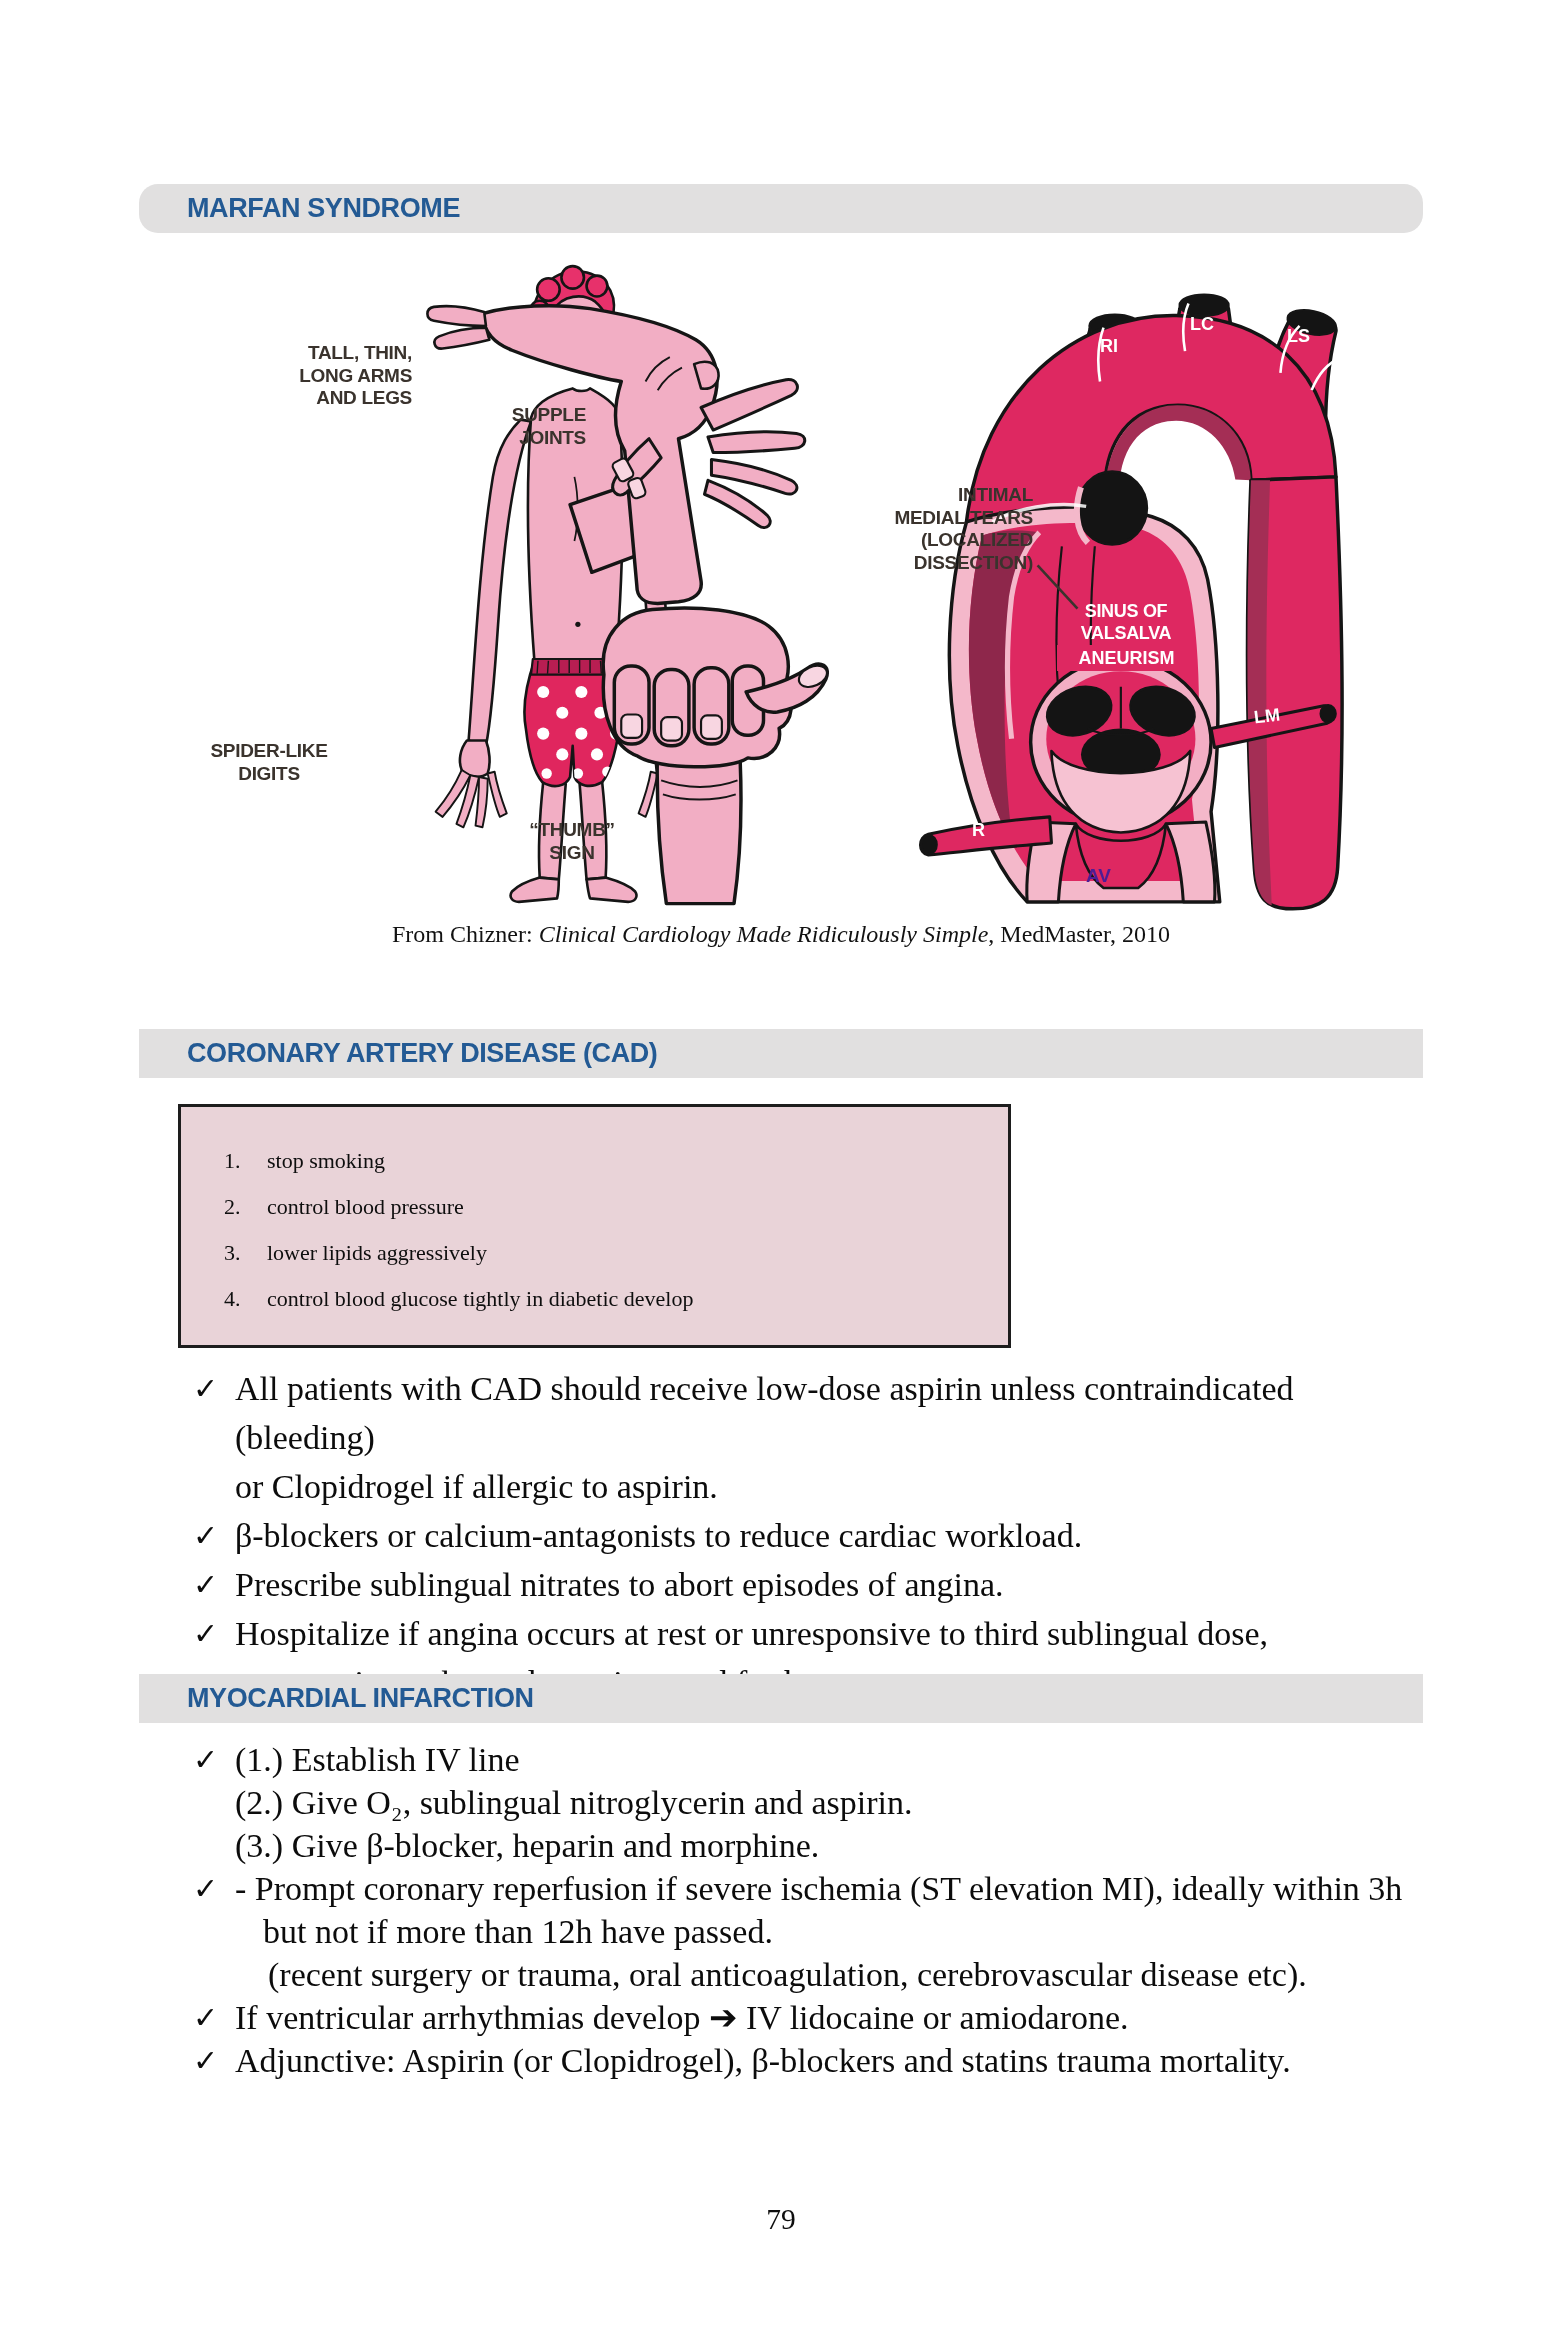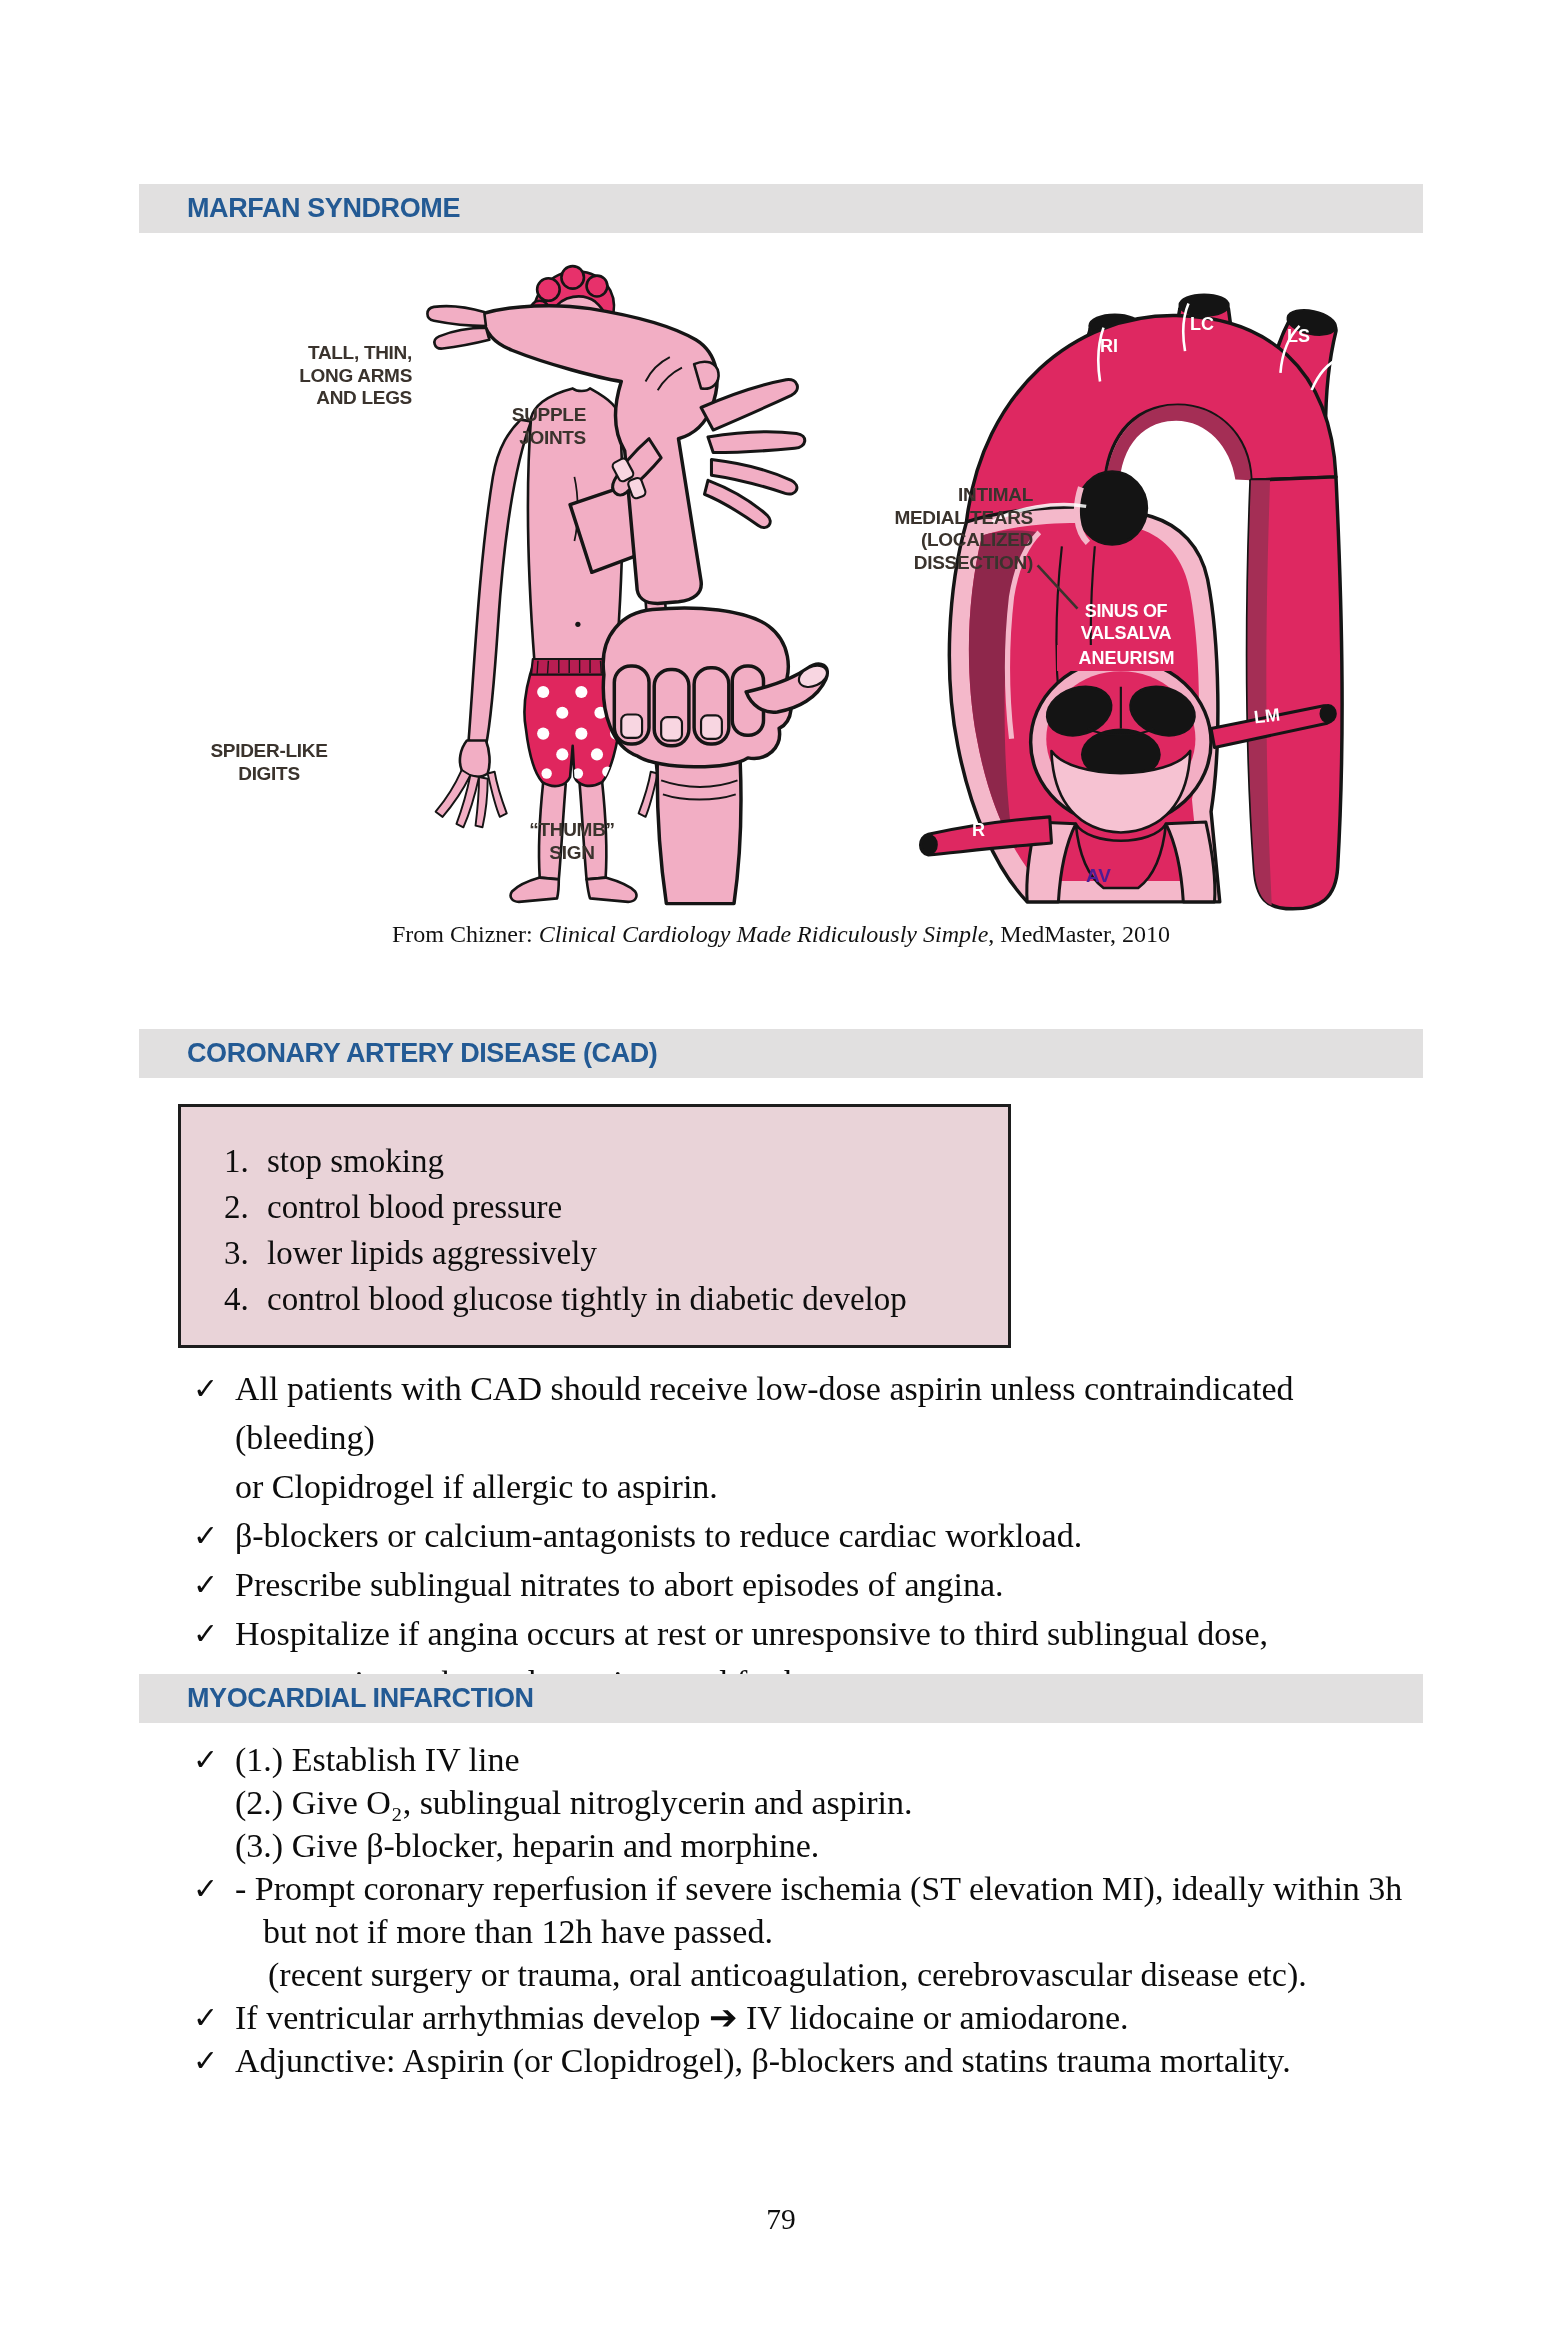--- a/index.html
+++ b/index.html
@@ -3,21 +3,21 @@
 <meta charset="utf-8">
 <style>
   html,body{margin:0;padding:0;background:#fff;}
   .page{position:relative;width:1561px;height:2342px;background:#ffffff;overflow:hidden;
         font-family:"Liberation Serif",serif;color:#0e0e0e;}
   
   .hdr-bar{position:absolute;left:139px;width:1284px;height:49px;background:#e1e0e0;
            display:flex;align-items:center;padding-left:48px;box-sizing:border-box;}
   .hdr-bar span{font-family:"Liberation Sans",sans-serif;font-weight:bold;font-size:27px;
                 color:#235a94;letter-spacing:-0.4px;}
-  #hdr-marfan{top:184px;} #hdr-cad{top:1029px;} #hdr-mi{top:1674px;}
+  #hdr-marfan{top:184px;border-radius:19px;} #hdr-cad{top:1029px;} #hdr-mi{top:1674px;}
   
   .figure{position:absolute;left:139px;top:260px;width:1249px;height:661px;}
   .figure svg{position:absolute;left:0;top:0;}
   .flbl{position:absolute;font-family:Liberation Sans, sans-serif;font-weight:bold;
         font-size:19px;line-height:22.6px;color:#3a332d;white-space:pre-line;letter-spacing:-0.3px;}
   .lbl-tall{left:65px;top:82px;width:208px;text-align:right;}
   .lbl-supple{left:278px;top:144px;width:169px;text-align:right;}
   .lbl-spider{left:52px;top:480px;width:156px;text-align:center;}
   .lbl-thumb{left:357px;top:559px;width:152px;text-align:center;}
   .lbl-intimal{left:668px;top:224px;width:226px;text-align:right;}
@@ -33,21 +33,21 @@
   
   .caption{position:absolute;left:139px;top:921px;width:1284px;text-align:center;
            font-size:24px;color:#121212;}
   .caption .it{font-style:italic;}
   
   .risk-box{position:absolute;left:178px;top:1104px;width:833px;height:244px;background:#e9d3d8;
             border:3.5px solid #1d1d1d;box-sizing:border-box;padding:21px 0 0 43px;}
   .risk-title{font-size:30px;font-weight:bold;}
   .risk-title span{display:inline-block;border-bottom:3.5px solid #111;padding-bottom:1.7px;}
   .risk-list{margin-top:10.4px;}
-  .risk-item{font-size:33px;line-height:46px;}
+  .risk-item{font-size:22px;line-height:46px;}
   .rnum{display:inline-block;width:43px;}
   
   .bullets{position:absolute;left:193px;width:1240px;}
   #cad-list{top:1364px;} #mi-list{top:1738px;}
   .bullet{display:flex;align-items:flex-start;}
   .check{width:42px;flex:0 0 42px;font-size:30px;}
   .blines{flex:1;}
   .lh56 .bline,.lh56 .check{line-height:49px;}
   .lh50 .bline,.lh50 .check{line-height:43px;}
   .bline{font-size:34px;color:#0c0c0c;}

